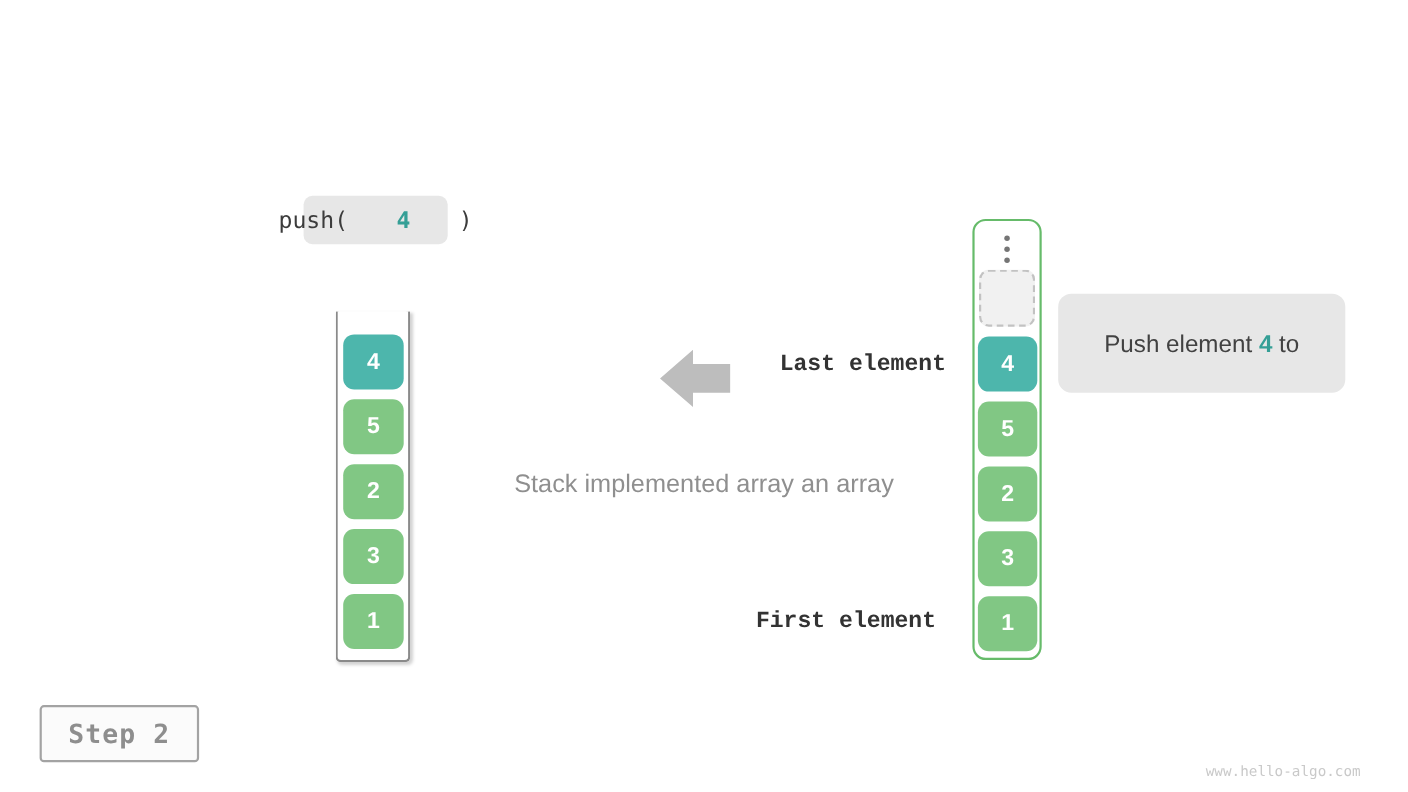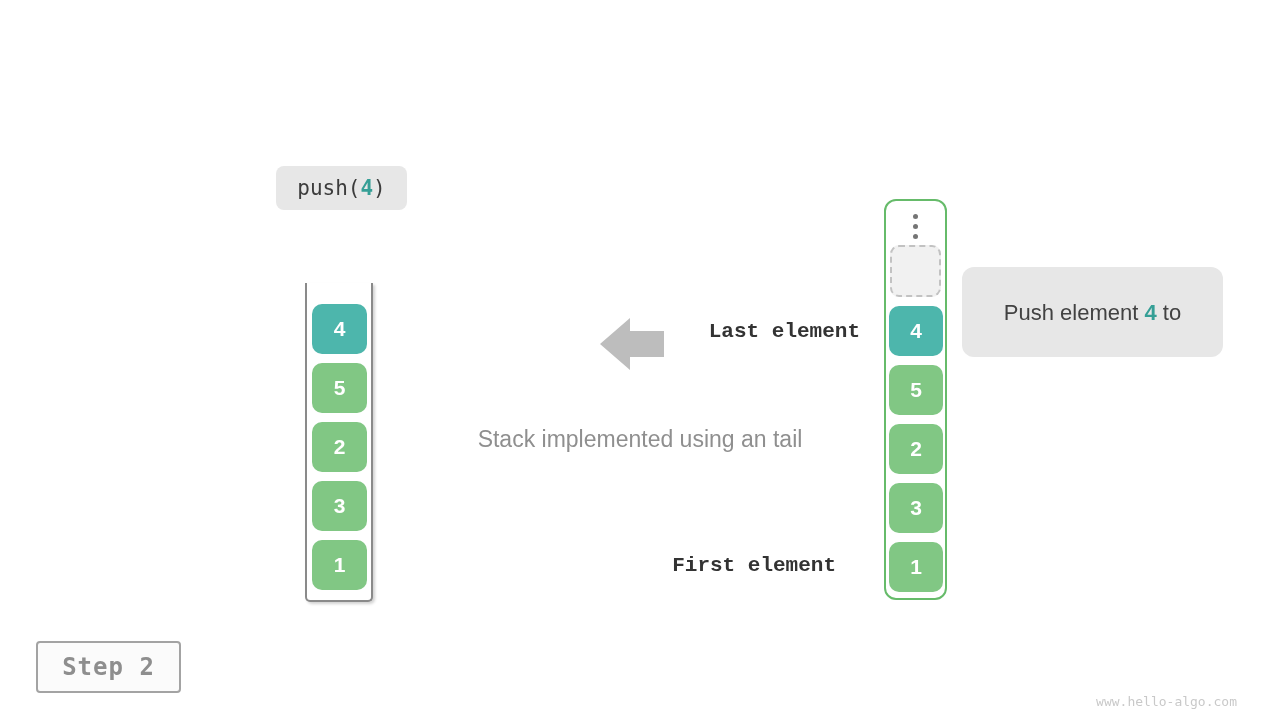--- a/index.html
+++ b/index.html
@@ -14,24 +14,24 @@
     --watermark-gray:#c9c9c9;
     --container-border:#8a8a8a;
     --dot-gray:#757575;
   }
   *{margin:0;padding:0;box-sizing:border-box;}
   html,body{width:1280px;height:720px;background:#ffffff;overflow:hidden;
     font-family:"Liberation Sans", sans-serif;}
   .canvas{position:relative;width:1280px;height:720px;background:#fff;}
 
   
-  .push-badge{position:absolute;left:276px;top:166px;width:131px;height:44px;
+  .push-badge{position:absolute;left:276px;top:178px;width:131px;height:44px;
     background:var(--badge-bg);border-radius:8px;display:flex;align-items:center;
     justify-content:center;font-family:"DejaVu Sans Mono", monospace;
-    font-size:21px;color:var(--text-dark);}
+    font-size:21px;color:var(--text-dark);gap:44px;}
   .push-badge .val{color:var(--teal-text);font-weight:bold;}
 
   
   .left-stack{position:absolute;left:305px;top:283px;width:68px;height:319px;
     background:#fff;border-left:2px solid var(--container-border);
     border-right:2px solid var(--container-border);
     border-bottom:2px solid var(--container-border);
     border-radius:0 0 5px 5px;
     box-shadow:2px 2px 3px rgba(0,0,0,0.18);}
   .cell{position:absolute;width:55px;height:50px;border-radius:10px;
@@ -44,21 +44,21 @@
   .left-stack .c2{top:139px;}
   .left-stack .c3{top:198px;}
   .left-stack .c4{top:257px;}
 
   
   .arrow{position:absolute;left:600px;top:318px;width:64px;height:52px;}
 
   
   .lbl{position:absolute;font-weight:bold;font-size:21px;color:#333;white-space:nowrap;font-family:Liberation Mono, monospace;}
   .lbl.last{top:320px;right:420px;}
-  .lbl.first{top:554px;right:444px;text-align:right;}
+  .lbl.first{top:554px;right:429px;text-align:right;}
   .caption{position:absolute;left:340px;top:426px;width:600px;text-align:center;
     font-size:23px;color:var(--muted-gray);white-space:nowrap;}
 
   
   .right-stack{position:absolute;left:884px;top:199px;width:63px;height:401px;
     background:#fff;border:2px solid var(--green-border);border-radius:12px;}
   .dots{position:absolute;left:0;right:0;top:13px;display:flex;flex-direction:column;
     align-items:center;gap:5px;}
   .dots span{width:5px;height:5px;border-radius:50%;background:var(--dot-gray);display:block;}
   .slot{position:absolute;left:4px;top:44px;width:51px;height:52px;border-radius:9px;
@@ -106,21 +106,21 @@
     <div class="cell c2">2</div>
     <div class="cell c3">3</div>
     <div class="cell c4">1</div>
   </div>
 
   <svg class="arrow" viewBox="0 0 64 52" xmlns="http://www.w3.org/2000/svg">
     <polygon points="0,26 30,0 30,13 64,13 64,39 30,39 30,52" fill="var(--arrow-gray)"></polygon>
   </svg>
 
   <div class="lbl last">Last element</div>
-  <div class="caption">Stack implemented using an tail</div>
+  <div class="caption">Stack implemented array an array</div>
   <div class="lbl first">First element</div>
 
   <div class="right-stack">
     <div class="dots">
       <span></span>
       <span></span>
       <span></span>
     </div>
     <div class="slot"></div>
     <div class="cell hl c0">4</div>

